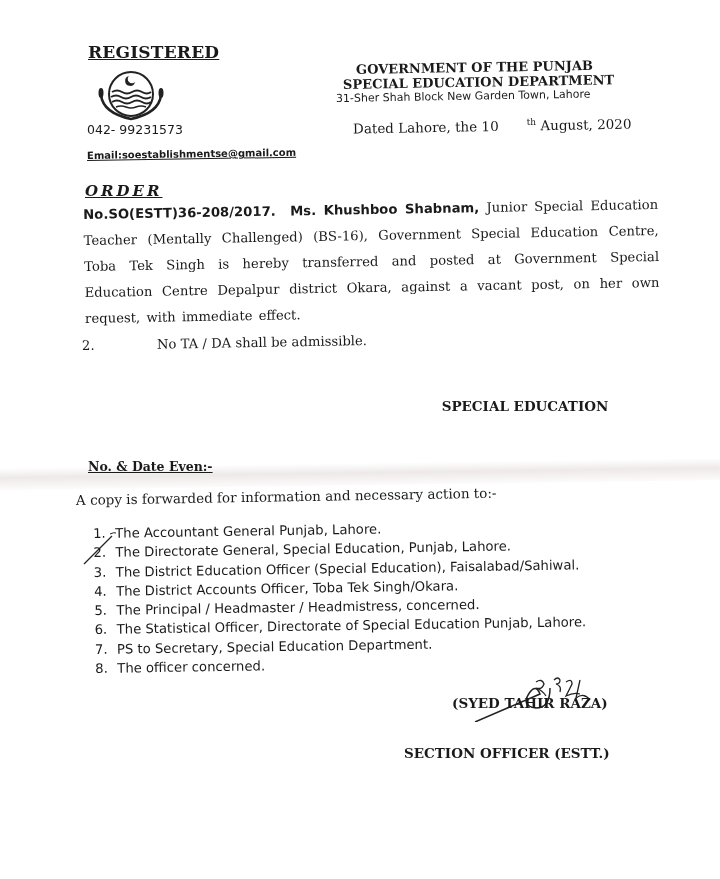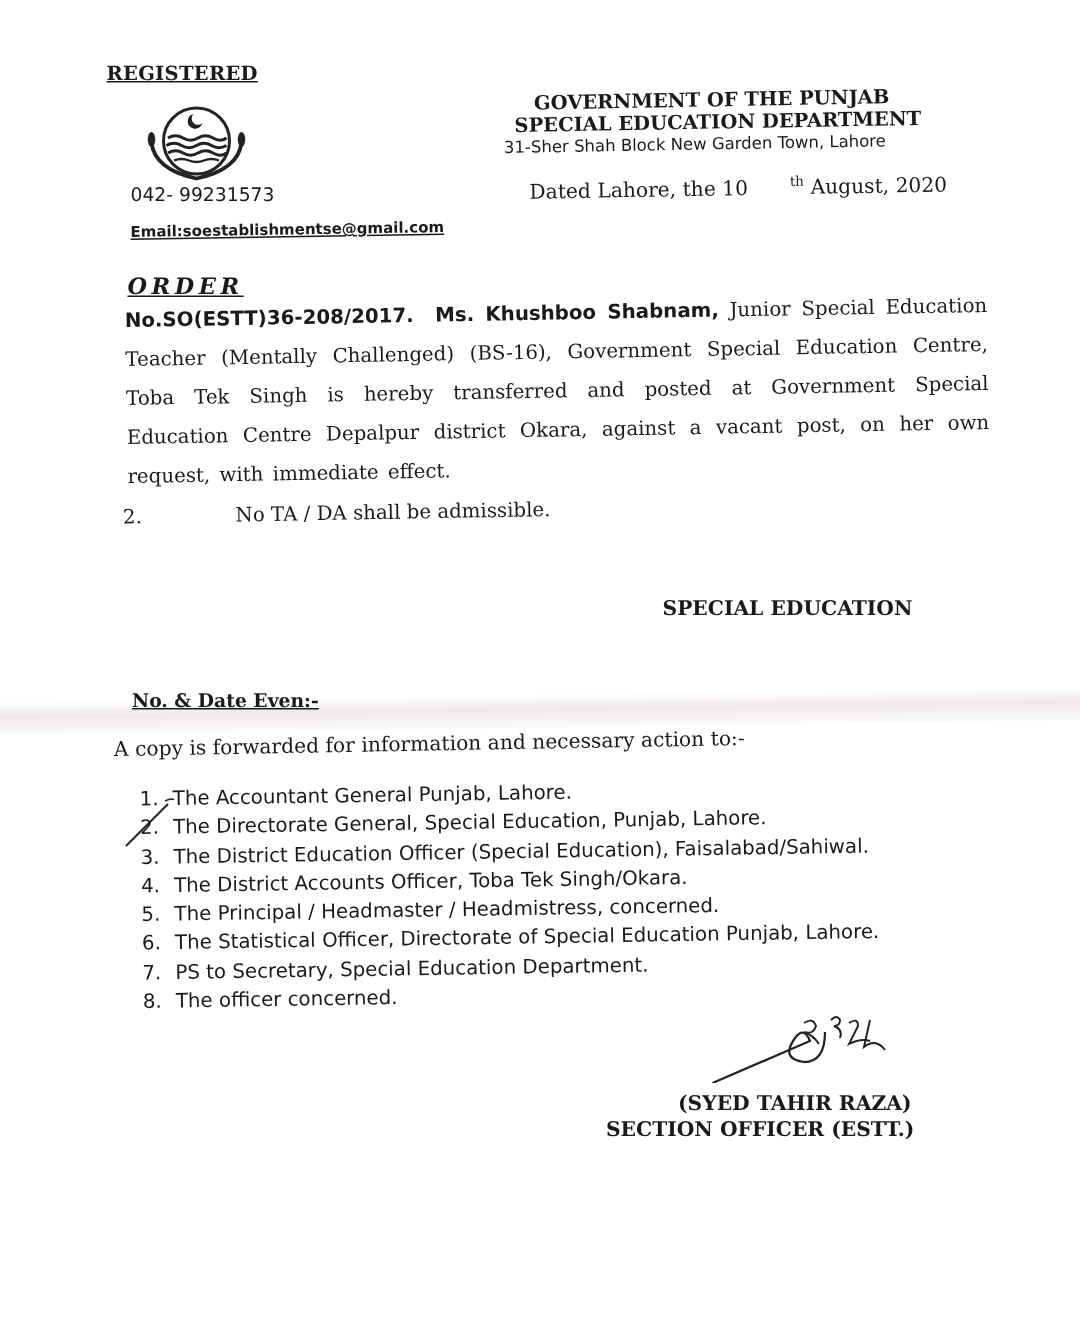--- a/index.html
+++ b/index.html
@@ -9,22 +9,22 @@
     font-family: "DejaVu Serif", serif;
     color: #1a1a1a;
   }
   .fold {
     position: absolute; left: 0; top: 468px; width: 720px; height: 22px;
     background: linear-gradient(to bottom, rgba(230,220,220,0) 0%, rgba(225,215,215,0.55) 45%, rgba(240,232,232,0.2) 100%);
     transform: rotate(-0.8deg);
     transform-origin: left center;
   }
   .registered {
-    position: absolute; left: 71px; top: 42px;
-    font-weight: bold; font-size: 13px; text-decoration: underline;
+    position: absolute; left: 88px; top: 42px;
+    font-weight: bold; font-size: 17px; text-decoration: underline;
     letter-spacing: 0.2px;
   }
   .logo { position: absolute; left: 95px; top: 65px; width: 72px; height: 62px; }
   .phone { position: absolute; left: 87px; top: 122px; font-family: "DejaVu Sans", sans-serif; font-size: 12.5px; font-weight: normal; }
   .email { position: absolute; left: 87px; top: 150px; font-family: "DejaVu Sans", sans-serif; font-size: 10px; font-weight: bold; text-decoration: underline; transform: rotate(-0.9deg); transform-origin: left; }
   .gov-line1 { position: absolute; left: 356px; top: 62px; font-weight: bold; font-size: 13px; transform: rotate(-1deg); transform-origin: left; }
   .gov-line2 { position: absolute; left: 343px; top: 77px; font-weight: bold; font-size: 13px; transform: rotate(-1deg); transform-origin: left; }
   .gov-address { position: absolute; left: 336px; top: 92px; font-family: "DejaVu Sans", sans-serif; font-size: 11px; transform: rotate(-1deg); transform-origin: left; }
   .dated { position: absolute; left: 353px; top: 120px; font-size: 13.5px; transform: rotate(-1deg); transform-origin: left; }
   .dated sup { font-size: 9px; margin-left: 28px; }
@@ -42,21 +42,21 @@
   .nodate { position: absolute; left: 88px; top: 459px; font-weight: bold; font-size: 12.5px; text-decoration: underline; }
   .copy-intro { position: absolute; left: 76px; top: 492px; font-size: 13.5px; transform: rotate(-1deg); transform-origin: left; }
   .copy-list {
     position: absolute; left: 93px; top: 524px; margin: 0; padding: 0; list-style: none;
     font-family: "DejaVu Sans", sans-serif; font-size: 13.2px; line-height: 19.3px;
     transform: rotate(-0.9deg); transform-origin: left top;
   }
   .copy-list li span.n { display: inline-block; width: 22px; }
   .tick { position: absolute; left: 82px; top: 528px; width: 40px; height: 40px; }
   .signature { position: absolute; left: 470px; top: 672px; width: 150px; height: 50px; }
-  .sign-name { position: absolute; left: 452px; top: 728px; font-weight: bold; font-size: 13.5px; }
+  .sign-name { position: absolute; left: 452px; top: 695px; font-weight: bold; font-size: 13.5px; }
   .sign-title { position: absolute; left: 404px; top: 745px; font-weight: bold; font-size: 13.5px; }
 </style>
 </head>
 <body>
 
 <div class="fold"></div>
 
 <div class="registered">REGISTERED</div>
 
 <svg class="logo" viewBox="0 0 72 62">

